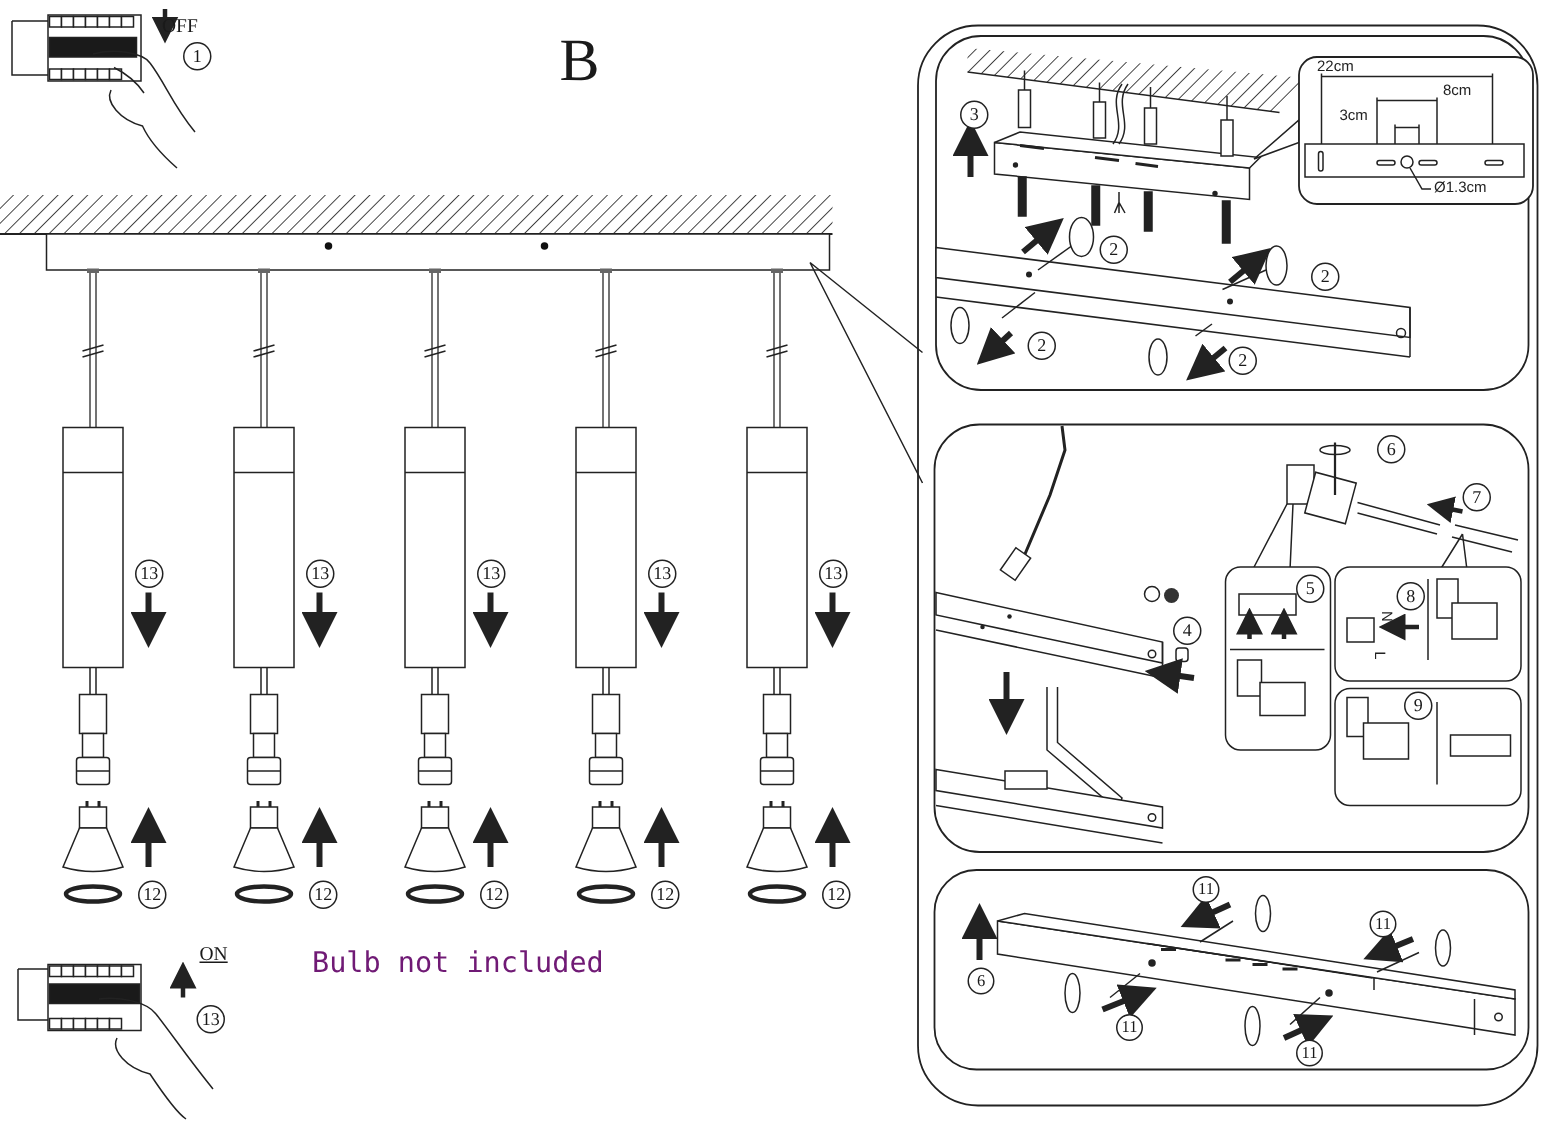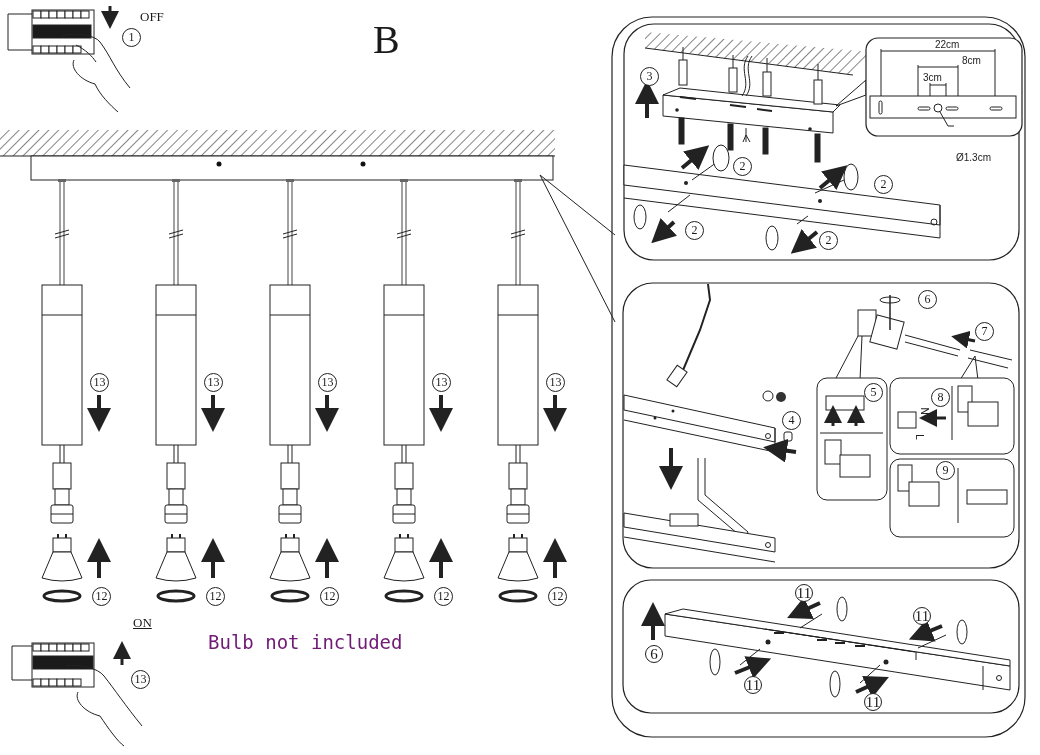--- a/index.html
+++ b/index.html
@@ -1,20 +1,20 @@
 <!DOCTYPE html>
 <html><head>
 <meta charset="utf-8">
 <style>
   html, body { margin:0; padding:0; background:#ffffff; }
   body { width:1040px; height:755px; position:relative; overflow:hidden; font-family:"DejaVu Serif", serif; color:#1a1a1a; }
   svg { position:absolute; left:0; top:0; }
   .lbl { position:absolute; white-space:nowrap; line-height:1; }
   .step { position:absolute; width:17px; height:17px; border:1px solid #222; border-radius:50%; font-family:"Liberation Serif", serif; font-size:12px; text-align:center; line-height:17px; background:#fff; }
-  .step.sm { width:16px; height:16px; line-height:16px; font-size:15px; }
+  .step.sm { width:16px; height:16px; line-height:16px; font-size:11px; }
   .title-b { position:absolute; left:373px; top:16px; font-family:"Liberation Serif", serif; font-size:40px; }
   .note { position:absolute; left:208px; top:631px; font-family:"DejaVu Sans Mono", monospace; font-size:19px; color:#701a75; }
   .sw-lbl { font-family:"Liberation Serif", serif; font-size:13px; }
   .dim { font-family:"Liberation Sans", sans-serif; font-size:10px; color:#222; }
 </style>
 </head>
 <body>
 
 <svg width="1040" height="755" viewBox="0 0 1040 755">
   <defs>
@@ -348,23 +348,23 @@
         <rect x="65" y="679" width="8" height="7"></rect>
         <rect x="73" y="679" width="8" height="7"></rect>
     </g>
     <rect x="33" y="656" width="60" height="13" fill="#1a1a1a"></rect>
     <path d="M66,666 C80,664 98,668 104,676 C115,690 125,705 142,726 M78,692 C74,700 84,712 100,716 C108,728 118,742 124,746"></path>
   </g>
   <path d="M122,665 V650" stroke="#222" stroke-width="3" marker-end="url(#arr)"></path>
 </svg>
 
 <div class="title-b">B</div>
-<div class="lbl sw-lbl" style="left:140px;top:10px;">OFF</div>
+<div class="lbl sw-lbl" style="left:108px;top:10px;">OFF</div>
 <div class="step" style="left:122px;top:28px;">1</div>
-<div class="lbl sw-lbl" style="left:133px;top:616px;text-decoration:underline;">ON</div>
+<div class="lbl sw-lbl" style="left:133px;top:629px;text-decoration:underline;">ON</div>
 <div class="step" style="left:131px;top:670px;">13</div>
 <div class="note">Bulb not included</div>
 
 <div id="pendant-labels">
     <div class="step" style="left: 90px; top: 373px;">13</div>
     <div class="step" style="left: 92px; top: 587px;">12</div>
     <div class="step" style="left: 204px; top: 373px;">13</div>
     <div class="step" style="left: 206px; top: 587px;">12</div>
     <div class="step" style="left: 318px; top: 373px;">13</div>
     <div class="step" style="left: 320px; top: 587px;">12</div>
@@ -372,24 +372,24 @@
     <div class="step" style="left: 434px; top: 587px;">12</div>
     <div class="step" style="left: 546px; top: 373px;">13</div>
     <div class="step" style="left: 548px; top: 587px;">12</div>
   </div>
 
 <div class="step" style="left:640px;top:67px;">3</div>
 <div class="step" style="left:733px;top:157px;">2</div>
 <div class="step" style="left:874px;top:175px;">2</div>
 <div class="step" style="left:685px;top:221px;">2</div>
 <div class="step" style="left:819px;top:231px;">2</div>
-<div class="lbl dim" style="left:935px;top:40px;">22cm</div>
+<div class="lbl dim" style="left:878px;top:40px;">22cm</div>
 <div class="lbl dim" style="left:962px;top:56px;">8cm</div>
-<div class="lbl dim" style="left:923px;top:73px;">3cm</div>
-<div class="lbl dim" style="left:956px;top:121px;margin-top:32px;">Ø1.3cm</div>
+<div class="lbl dim" style="left:893px;top:73px;">3cm</div>
+<div class="lbl dim" style="left:956px;top:121px;">Ø1.3cm</div>
 
 <div class="step" style="left:782px;top:411px;">4</div>
 <div class="step" style="left:864px;top:383px;">5</div>
 <div class="step" style="left:918px;top:290px;">6</div>
 <div class="step" style="left:975px;top:322px;">7</div>
 <div class="step" style="left:931px;top:388px;">8</div>
 <div class="step" style="left:936px;top:461px;">9</div>
 <div class="lbl dim" style="left:920px;top:406px;transform:rotate(90deg);">N</div>
 <div class="lbl dim" style="left:916px;top:432px;transform:rotate(90deg);">L</div>
 

